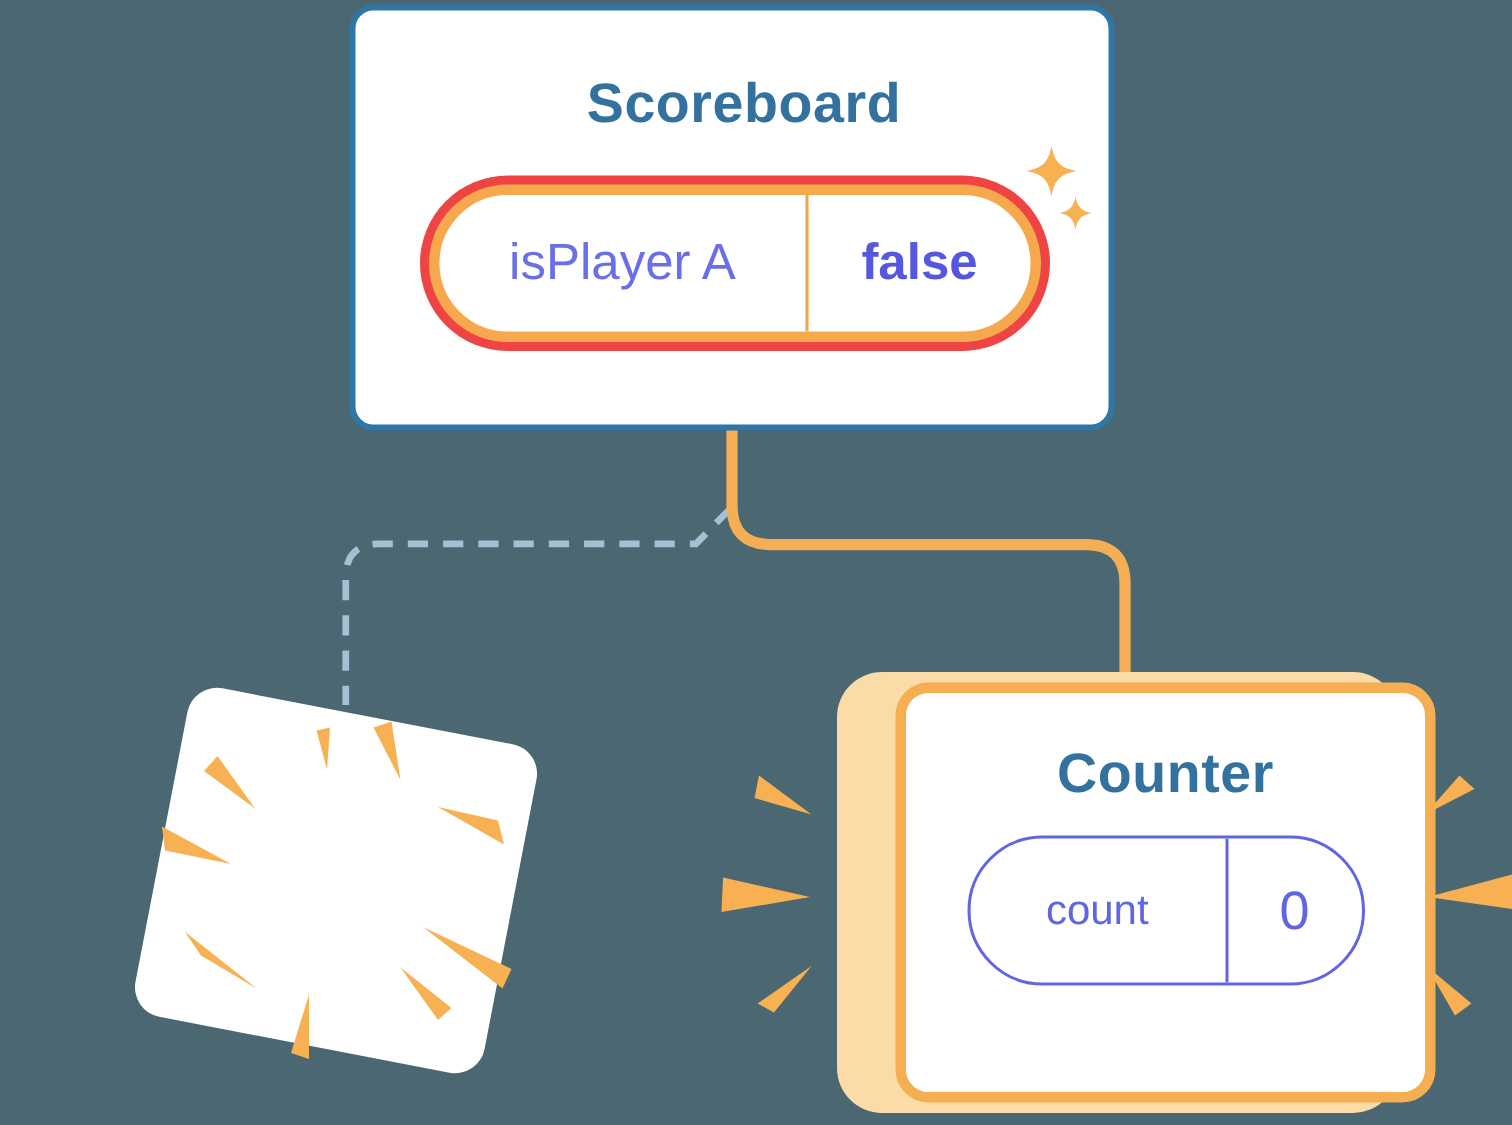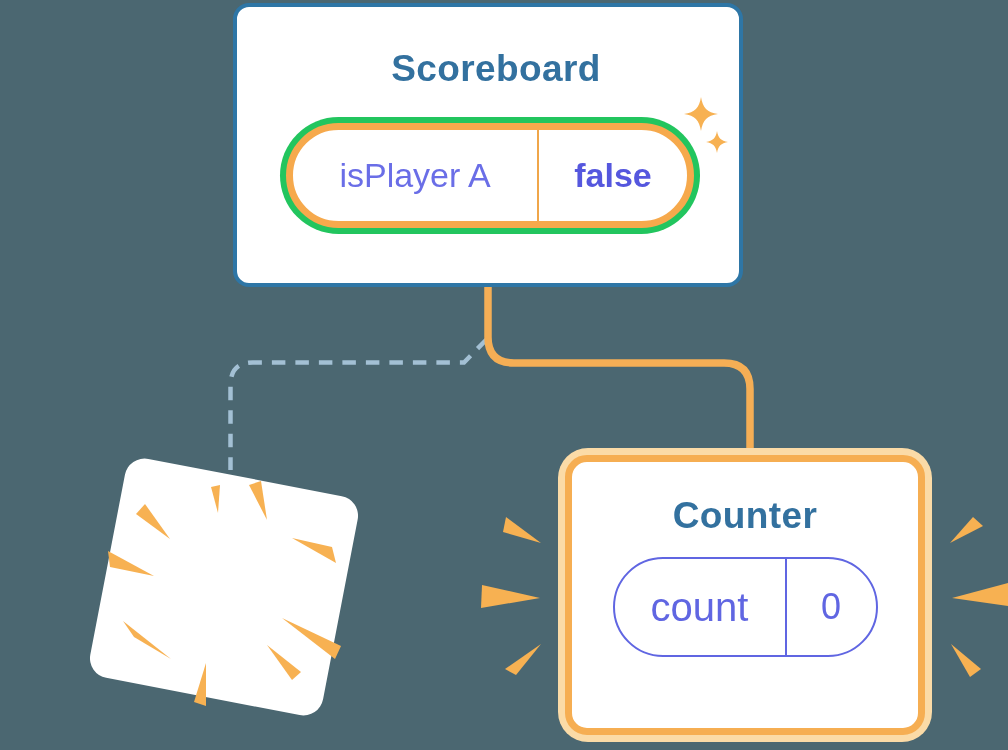--- a/index.html
+++ b/index.html
@@ -30,21 +30,21 @@
     border: 4px solid #2E76A6;
     border-radius: 16px;
     z-index: 2;
   }
   .scoreboard-card .card-title { margin-top: 41px; padding-left: 16px; }
 
   .pill-glow {
     position: absolute; left: 43px; top: 110px;
     width: 420px; height: 117px;
     box-sizing: border-box;
-    background: #22c55e;
+    background: #ef4444;
     border-radius: 60px;
     padding: 6px;
   }
   .pill-solid {
     width: 100%; height: 100%;
     box-sizing: border-box;
     background: #FFFFFF;
     border: 7px solid #F6A94C;
     border-radius: 53px;
     display: flex; align-items: stretch;
@@ -72,37 +72,38 @@
     border-radius: 30px;
     padding: 7px;
     z-index: 2;
   }
   .counter-inner {
     width: 100%; height: 100%;
     box-sizing: border-box;
     background: #FFFFFF;
     border: 7px solid #F6AE52;
     border-radius: 22px;
+    margin-left: 32px;
   }
   .counter-inner .card-title { margin-top: 33px; }
 
   .count-pill {
     margin: 20px auto 0;
     width: 265px; height: 100px;
     box-sizing: border-box;
     border: 2px solid #6066E2;
     border-radius: 52px;
     display: flex; align-items: stretch;
     overflow: hidden;
     background: #FFFFFF;
   }
   .count-key {
     width: 170px;
     display: flex; align-items: center; justify-content: center;
-    color: #6066E2; font-size: 40px;
+    color: #6066E2; font-size: 28px;
   }
   .count-div { width: 2px; background: #6066E2; }
   .count-val {
     flex: 1;
     display: flex; align-items: center; justify-content: center;
     color: #6066E2; font-size: 36px;
   }
 
   .poof { position: absolute; left: 70px; top: 440px; z-index: 1; }
 </style>

